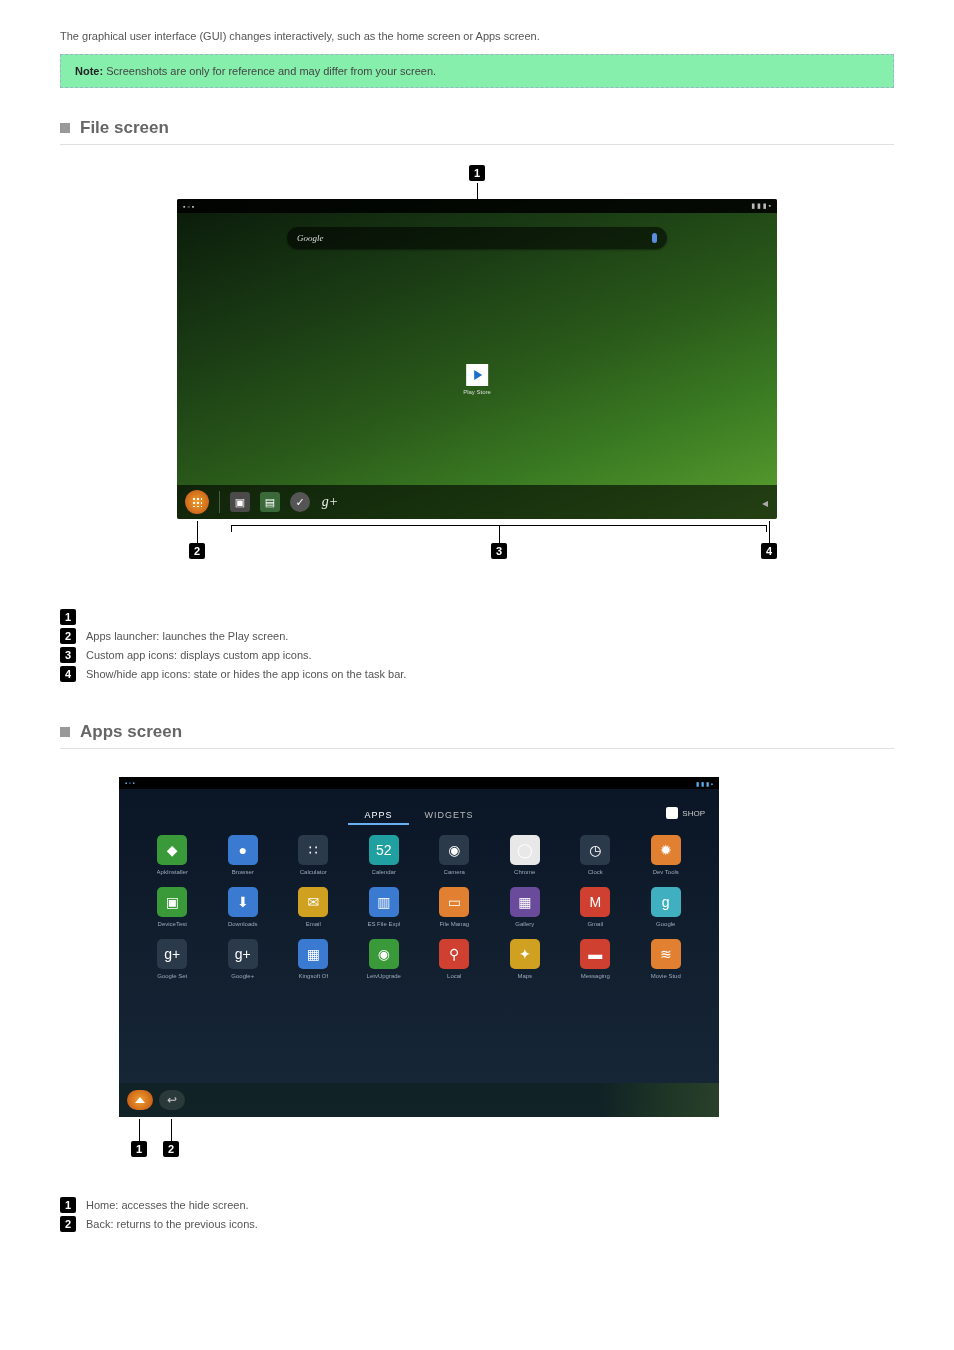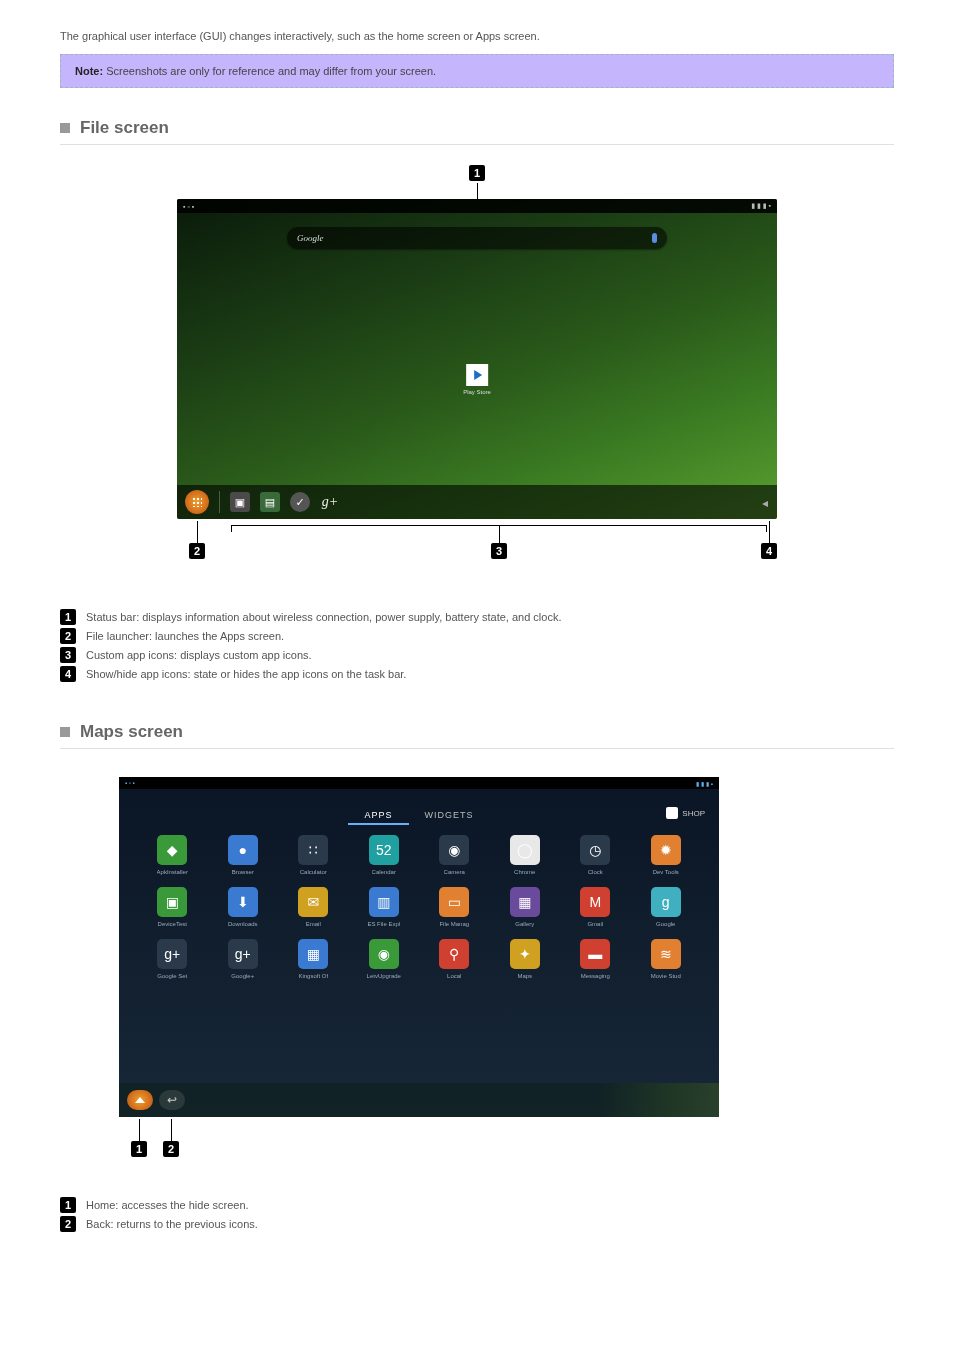--- a/index.html
+++ b/index.html
@@ -8,21 +8,21 @@
     font-family: Arial, Helvetica, sans-serif;
     font-size: 12px;
     color: #333;
     background: #fff;
     width: 954px;
     box-sizing: border-box;
   }
   .intro { color: #555; margin-bottom: 12px; font-size: 11px; }
   .notebox {
     border: 1px dashed #9bb4cc;
-    background: #c4b5fd;
+    background: #86efac;
     padding: 10px 14px;
     margin-bottom: 30px;
     font-size: 11px;
     color: #444;
   }
   .notebox b { color: #222; }
   .section-head {
     display: flex;
     align-items: center;
     gap: 10px;
@@ -209,39 +209,38 @@
     <div class="vline" style="left:592px; top:348px; height:22px;"></div>
     <div class="num num-pos" style="left:584px; top:370px;">4</div>
 
     <div style="height:60px;"></div>
   </div>
 </div>
 
 <div class="legend">
   <div class="row">
       <span class="num">1</span>
-      <span>Status bar: displays information about wireless connection, power supply, battery state, and clock.</span>
     </div>
   <div class="row">
       <span class="num">2</span>
-      <span>File launcher: launches the Apps screen.</span>
+      <span>Apps launcher: launches the Play screen.</span>
     </div>
   <div class="row">
       <span class="num">3</span>
       <span>Custom app icons: displays custom app icons.</span>
     </div>
   <div class="row">
       <span class="num">4</span>
       <span>Show/hide app icons: state or hides the app icons on the task bar.</span>
     </div>
 </div>
 
 <div class="section-head">
   <span class="sq"></span>
-  <h2>Maps screen</h2>
+  <h2>Apps screen</h2>
 </div>
 
 <div class="figwrap">
   <div class="fig2">
     <div class="shot2">
       <div class="topbar2">
         <span>▪ ▫ ▪</span>
         <span>▮ ▮ ▮ ▪</span>
       </div>
       <div class="tabs">

